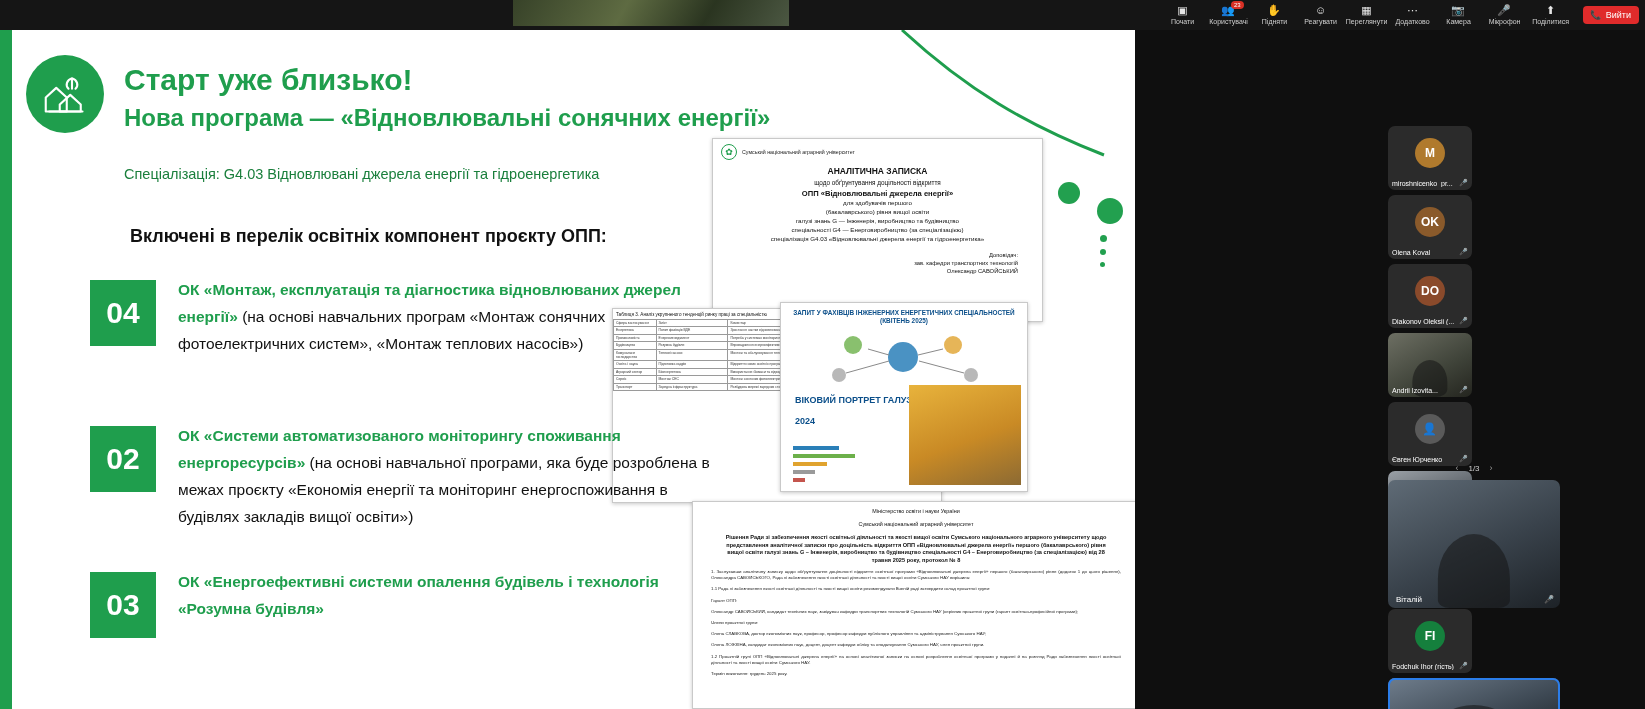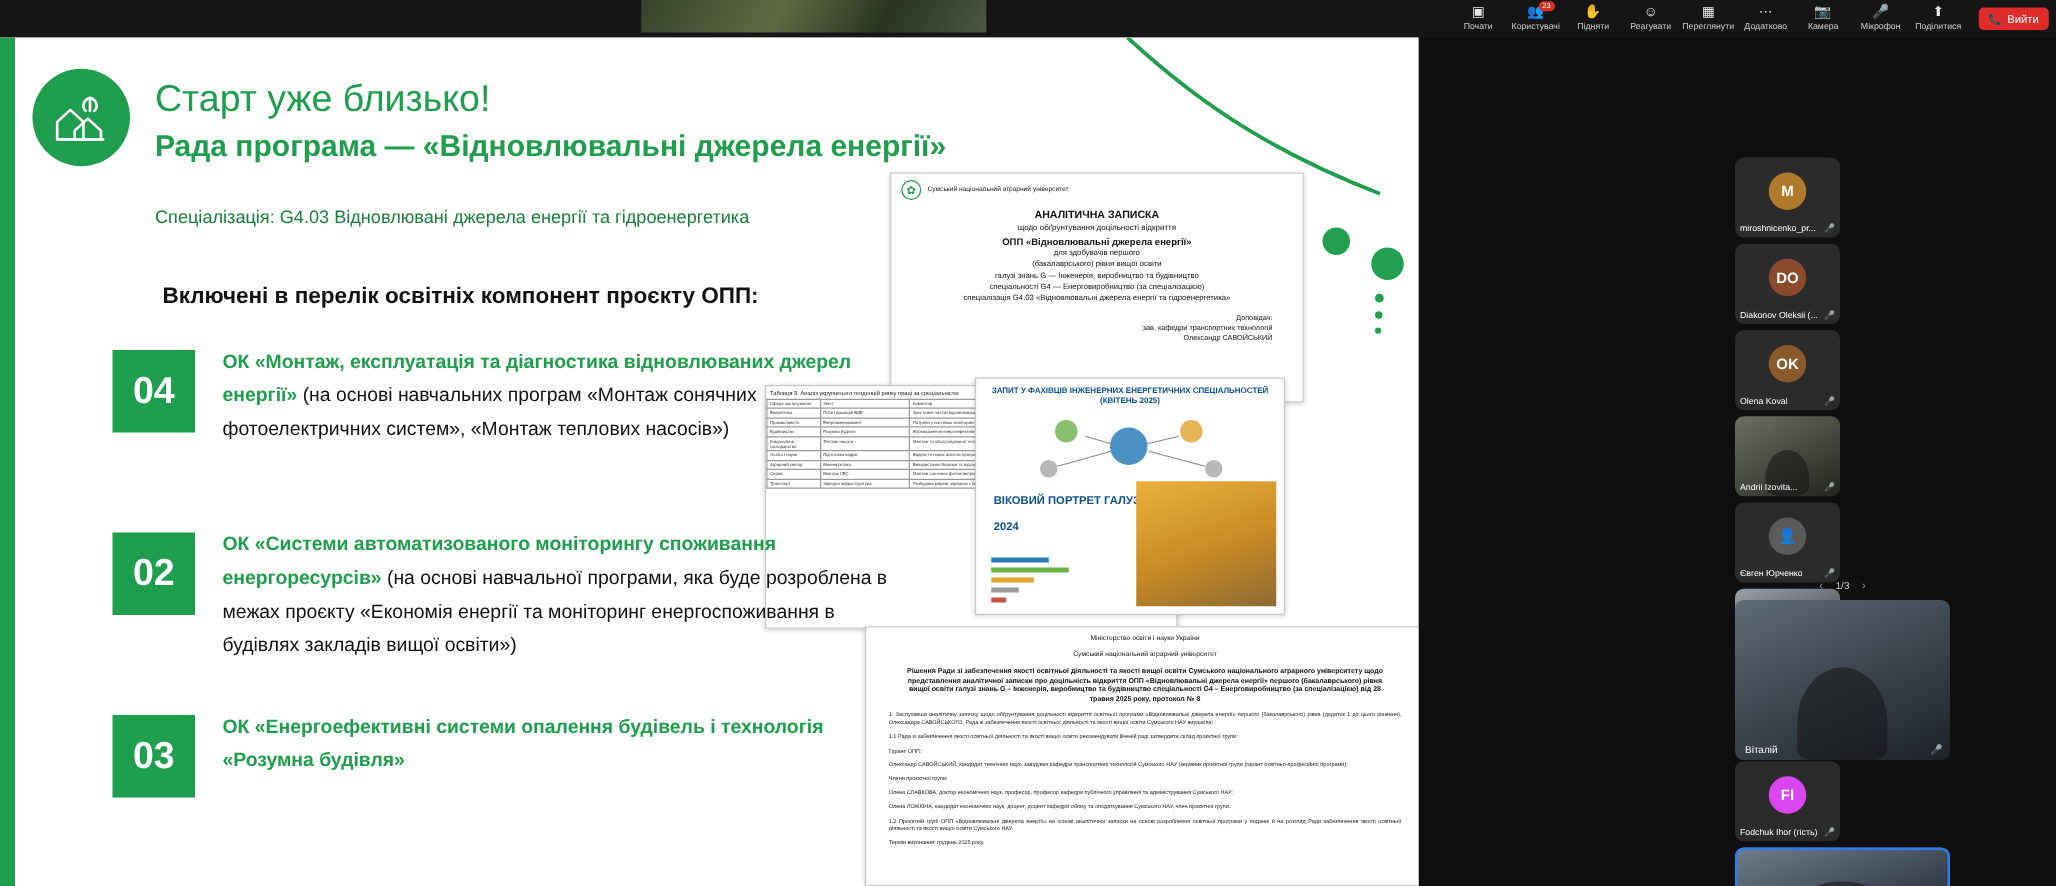--- a/index.html
+++ b/index.html
@@ -75,21 +75,21 @@
   .logo {
     position: absolute; left: 14px; top: 25px;
     width: 78px; height: 78px; border-radius: 50%;
     background: #1f9e4d;
     display: flex; align-items: center; justify-content: center;
   }
   .logo svg { width: 56px; height: 56px; }
 
   .title1 {
     position: absolute; left: 112px; top: 33px;
-    font-size: 30px; font-weight: normal; color: #1f9e4d;
+    font-size: 30px; font-weight: bold; color: #1f9e4d;
   }
   .title2 {
     position: absolute; left: 112px; top: 74px;
     font-size: 24px; font-weight: bold; color: #1f9e4d;
   }
   .subtitle1 {
     position: absolute; left: 112px; top: 113px;
     font-size: 14.5px; font-weight: bold; color: #1a7f3c;
   }
   .subtitle2 {
@@ -305,21 +305,21 @@
           <g fill="none" stroke="#ffffff" stroke-width="2.4" stroke-linecap="round" stroke-linejoin="round">
             <path d="M10 36 L22 25 L34 36 V52 H10 Z"></path>
             <path d="M26 44 L38 33 L50 44 V52 H26 Z"></path>
             <path d="M40 14 v12 M40 14 c-6 2 -8 8 -4 12 M40 14 c6 2 8 8 4 12"></path>
             <path d="M14 52 h38"></path>
           </g>
         </svg>
       </div>
 
       <div class="title1">Старт уже близько!</div>
-      <div class="title2">Рада програма — «Відновлювальні джерела енергії»</div>
+      <div class="title2">Нова програма — «Відновлювальні сонячних енергії»</div>
       <div class="subtitle2">Спеціалізація: G4.03 Відновлювані джерела енергії та гідроенергетика</div>
       <div class="section-head">Включені в перелік освітніх компонент проєкту ОПП:</div>
 
       <svg class="curve" viewBox="0 0 350 260">
         <path d="M110 0 C 175 60, 235 95, 312 125" stroke="#1f9e4d" stroke-width="3" fill="none"></path>
       </svg>
       <div class="dot" style="left:1085px;top:168px;width:26px;height:26px;"></div>
       <div class="dot" style="left:1046px;top:152px;width:22px;height:22px;"></div>
       <div class="dot" style="left:1088px;top:205px;width:7px;height:7px;"></div>
       <div class="dot" style="left:1088px;top:219px;width:6px;height:6px;"></div>
@@ -471,28 +471,28 @@
   <div class="rail">
     <div class="tiles">
 
       <div class="tile">
         <div class="av" style="background:#b07a2d">M</div>
         <div class="nm">miroshnicenko_pr...</div>
         <div class="mic">🎤</div>
       </div>
 
       <div class="tile">
+        <div class="av" style="background:#8a5a2b">OK</div>
+        <div class="nm">Olena Koval</div>
+        <div class="mic">🎤</div>
+      </div>
+
+      <div class="tile">
         <div class="av" style="background:#8a4a2b">DO</div>
         <div class="nm">Diakonov Oleksii (...</div>
-        <div class="mic">🎤</div>
-      </div>
-
-      <div class="tile">
-        <div class="av" style="background:#8a5a2b">OK</div>
-        <div class="nm">Olena Koval</div>
         <div class="mic">🎤</div>
       </div>
 
       <div class="tile video v1">
         <div class="silhouette"></div>
         <div class="nm">Andrii Izovitа...</div>
         <div class="mic">🎤</div>
       </div>
 
       <div class="tile">
@@ -507,21 +507,21 @@
         <div class="mic">🎤</div>
       </div>
 
       <div class="tile video v2">
         <div class="silhouette"></div>
         <div class="nm">Олена Шевченко</div>
         <div class="mic">🎤</div>
       </div>
 
       <div class="tile">
-        <div class="av" style="background:#d946ef">FI</div>
+        <div class="av" style="background:#15803d">FI</div>
         <div class="nm">Fodchuk Ihor (гість)</div>
         <div class="mic">🎤</div>
       </div>
 
       <div class="tile video v5 speaking" style="width:172px;height:64px;margin-right:0;">
         <div class="silhouette"></div>
 
       </div>
 
     </div>

